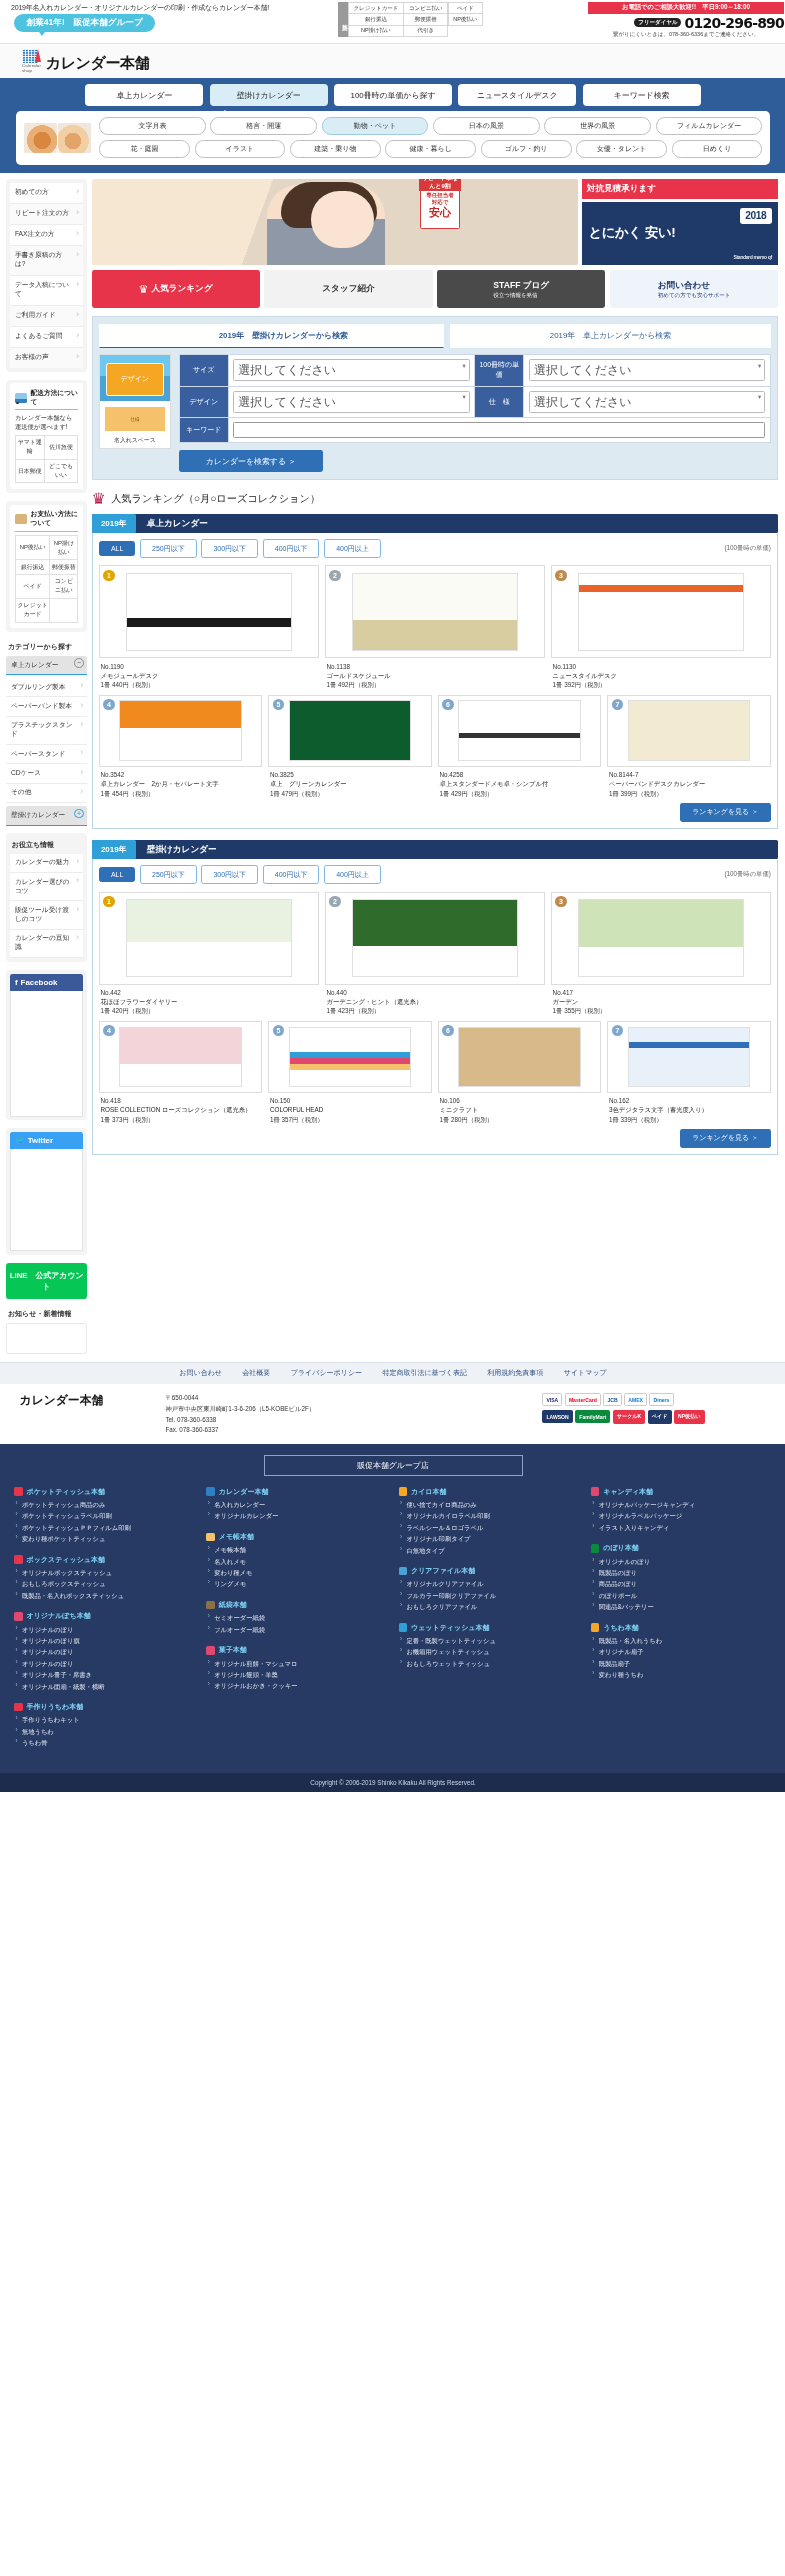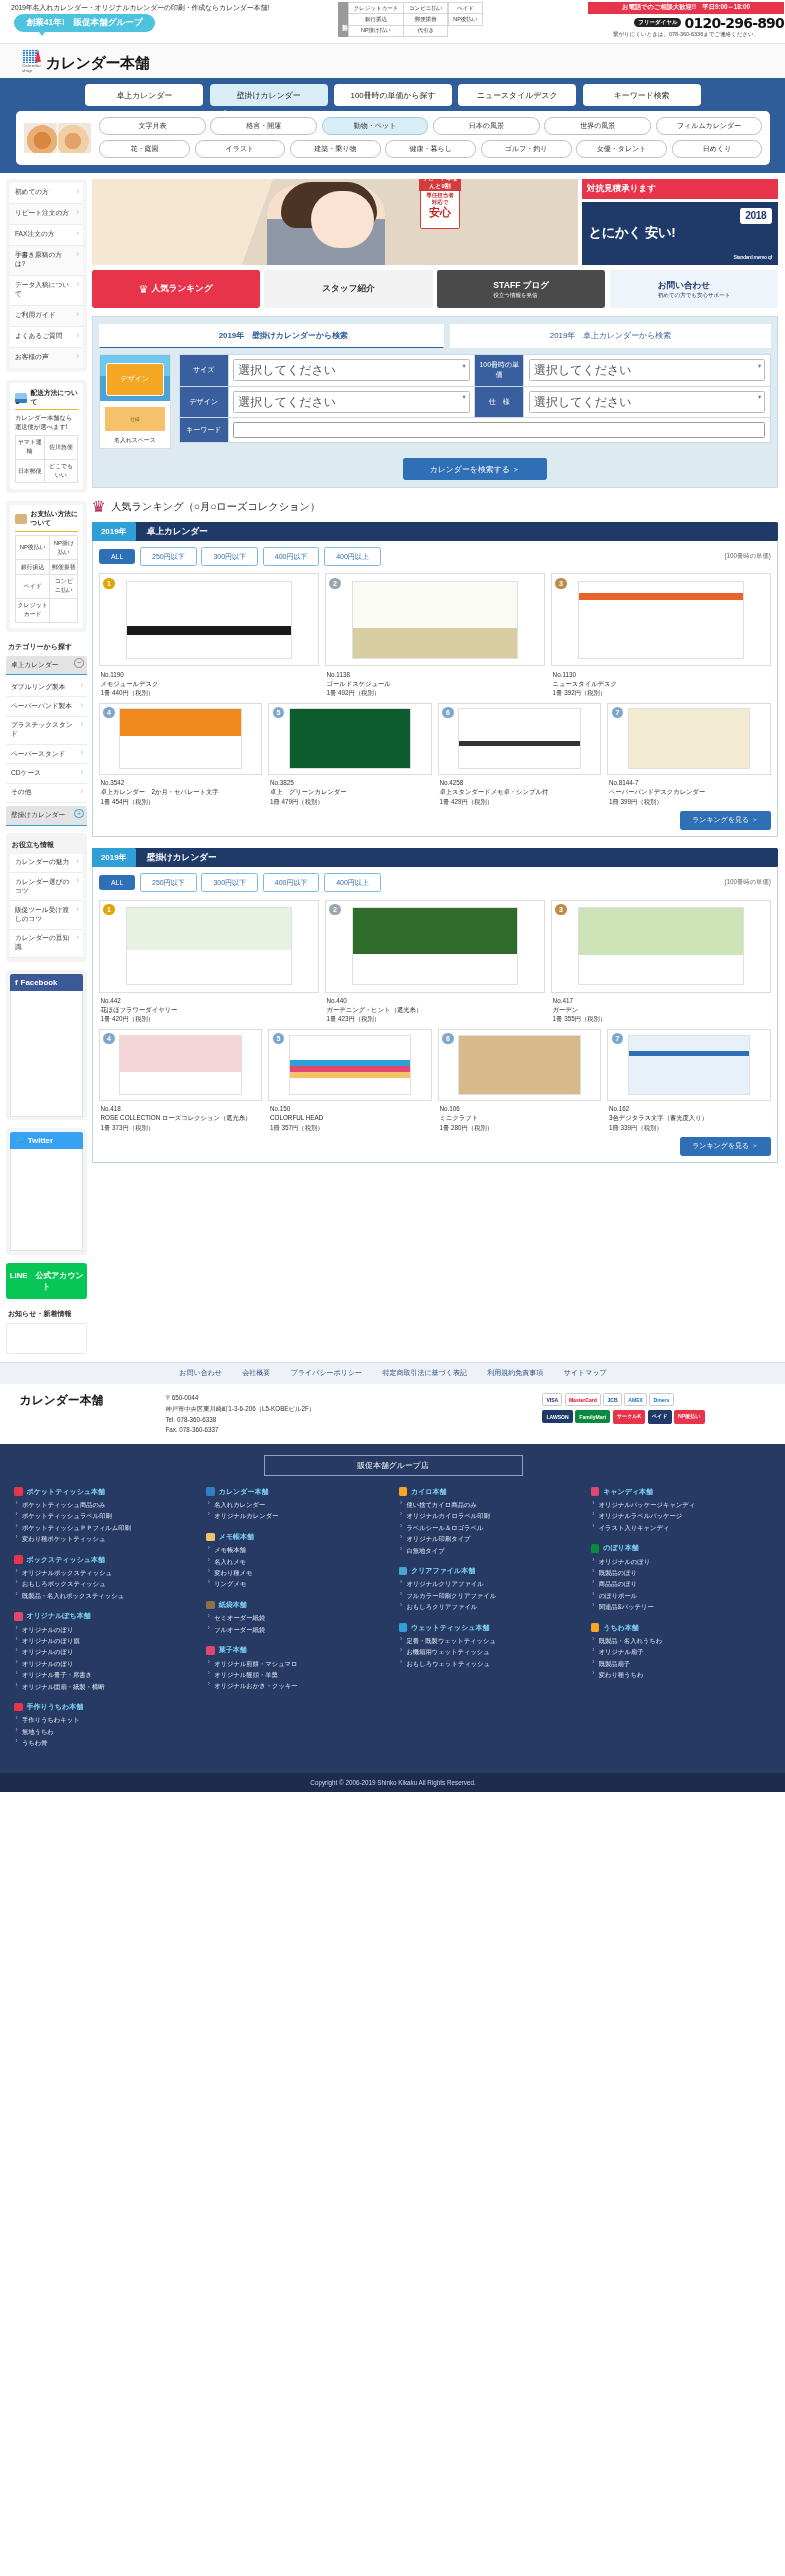--- a/index.html
+++ b/index.html
@@ -184,21 +184,21 @@
   .sp-thumb .cap { font-size:5.9px; text-align:center; padding:2.4px 0; color:#333;}
   .sp-form { flex:1;}
   table.sform { width:100%; border-collapse:collapse;}
   table.sform th { background:#3a5f9e; color:#fff; font-size:7px; width:49px; padding:5.5px 3.1px; border:0.8px solid #ccd8e5; font-weight:normal;}
   table.sform td { background:#fff; padding:3.9px 4.7px; border:0.8px solid #ccd8e5;}
   .selbox { width:100%; font-size:12px; padding:3.1px 14px 3.1px 3.9px; border:0.8px solid #bbb; background:#fff;
     color:#555; position:relative; border-radius:1.6px; appearance:none;}
   .seldiv{ position:relative; }
   .seldiv:after{ content:"▾"; position:absolute; right:3.9px; top:2.4px; font-size:6.3px; color:#777; pointer-events:none;}
   .kwinput { width:100%; font-size:7px; padding:3.9px; border:0.8px solid #999; border-radius:1.6px;}
-  .sp-submit { text-align:center; margin-top:15px;}
+  .sp-submit { margin-top:7px;}
   .sp-submit .btn { display:inline-block; background:#2f6fb5; color:#fff; font-size:7.9px; padding:5.5px 27px; border-radius:2.4px; cursor:pointer;}
 
   
   .rankhead { display:flex; align-items:center; gap:5.5px; margin:4.7px 0 6.3px;}
   .rankhead .crown{ font-size:15.7px; color:#b5234a;}
   .rankhead h2 { font-size:10.2px; font-weight:normal; color:#222;}
   .rankbar { display:flex; align-items:center; background:#1f3a68; border-radius:1.6px; margin-bottom:0; }
   .rankbar .yr { background:#2f9fd8; color:#fff; font-size:7.9px; font-weight:bold; padding:3.9px 9.4px; border-radius:1.6px;}
   .rankbar .tt { color:#fff; font-size:8.6px; font-weight:bold; margin-left:11px;}
   .rankbody { border:0.8px solid #bcd4e4; border-top:0; padding:6.3px; margin-bottom:11px;}

